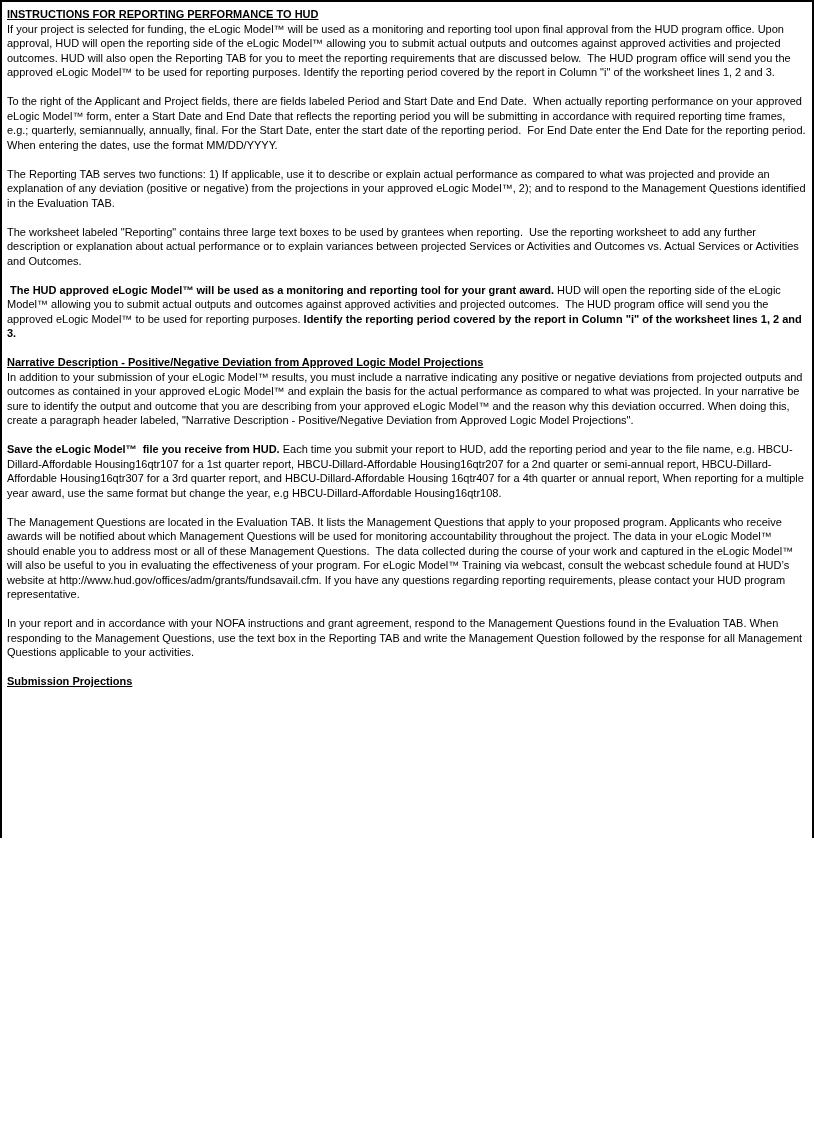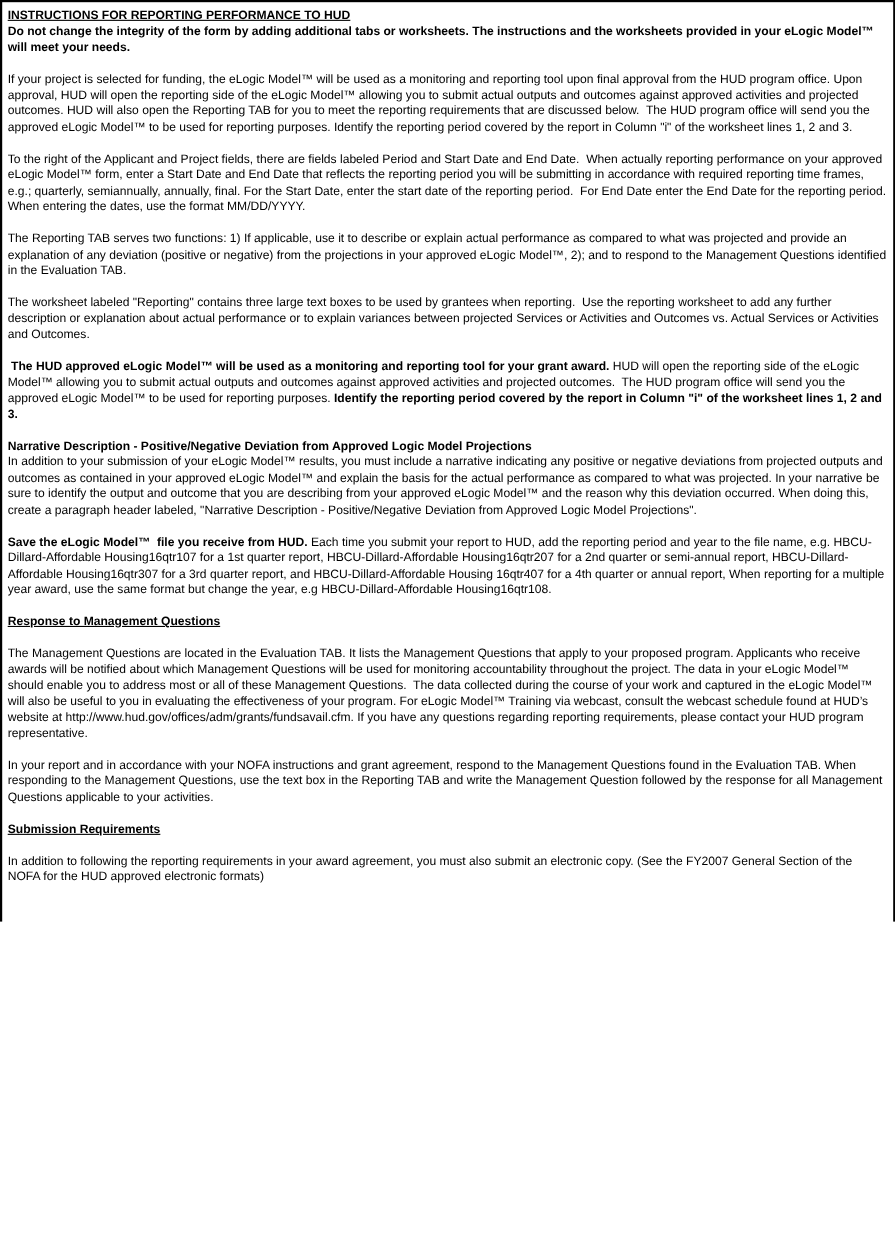--- a/index.html
+++ b/index.html
@@ -23,50 +23,47 @@
     line-height: 14.5px;
     color: #000000;
   }
   .page p {
     margin: 0 0 14.5px 0;
     white-space: pre-wrap;
   }
   .b { font-weight: bold; }
   .u { text-decoration: underline; }
   .title-line { margin: 0 !important; }
-  .block-line { display: block; }
+  .block-line { display: block; text-decoration: underline; }
 </style>
 </head>
 <body>
 
 <div class="page">
 
   <p class="b u title-line">INSTRUCTIONS FOR REPORTING PERFORMANCE TO HUD</p>
 
-  <p class="b">Do not change the integrity of the form by adding additional tabs or worksheets. The instructions and the worksheets provided in your eLogic Model™ will meet your needs.</p>
 
   <p>If your project is selected for funding, the eLogic Model™ will be used as a monitoring and reporting tool upon final approval from the HUD program office. Upon approval, HUD will open the reporting side of the eLogic Model™ allowing you to submit actual outputs and outcomes against approved activities and projected outcomes. HUD will also open the Reporting TAB for you to meet the reporting requirements that are discussed below.  The HUD program office will send you the approved eLogic Model™ to be used for reporting purposes. Identify the reporting period covered by the report in Column "i" of the worksheet lines 1, 2 and 3.</p>
 
   <p>To the right of the Applicant and Project fields, there are fields labeled Period and Start Date and End Date.  When actually reporting performance on your approved eLogic Model™ form, enter a Start Date and End Date that reflects the reporting period you will be submitting in accordance with required reporting time frames, e.g.; quarterly, semiannually, annually, final. For the Start Date, enter the start date of the reporting period.  For End Date enter the End Date for the reporting period.  When entering the dates, use the format MM/DD/YYYY.</p>
 
   <p>The Reporting TAB serves two functions: 1) If applicable, use it to describe or explain actual performance as compared to what was projected and provide an explanation of any deviation (positive or negative) from the projections in your approved eLogic Model™, 2); and to respond to the Management Questions identified in the Evaluation TAB.</p>
 
   <p>The worksheet labeled "Reporting" contains three large text boxes to be used by grantees when reporting.  Use the reporting worksheet to add any further description or explanation about actual performance or to explain variances between projected Services or Activities and Outcomes vs. Actual Services or Activities and Outcomes.</p>
 
 
 
   <p><span class="b"> The HUD approved eLogic Model™ will be used as a monitoring and reporting tool for your grant award.</span><span> HUD will open the reporting side of the eLogic Model™ allowing you to submit actual outputs and outcomes against approved activities and projected outcomes.  The HUD program office will send you the approved eLogic Model™ to be used for reporting purposes. </span><span class="b">Identify the reporting period covered by the report in Column "i" of the worksheet lines 1, 2 and 3.</span></p>
 
   <p><span class="b block-line">Narrative Description - Positive/Negative Deviation from Approved Logic Model Projections</span><span>In addition to your submission of your eLogic Model™ results, you must include a narrative indicating any positive or negative deviations from projected outputs and outcomes as contained in your approved eLogic Model™ and explain the basis for the actual performance as compared to what was projected. In your narrative be sure to identify the output and outcome that you are describing from your approved eLogic Model™ and the reason why this deviation occurred. When doing this, create a paragraph header labeled, "Narrative Description - Positive/Negative Deviation from Approved Logic Model Projections".</span></p>
 
   <p><span class="b">Save the eLogic Model™  file you receive from HUD.</span><span> Each time you submit your report to HUD, add the reporting period and year to the file name, e.g. HBCU-Dillard-Affordable Housing16qtr107 for a 1st quarter report, HBCU-Dillard-Affordable Housing16qtr207 for a 2nd quarter or semi-annual report, HBCU-Dillard-Affordable Housing16qtr307 for a 3rd quarter report, and HBCU-Dillard-Affordable Housing 16qtr407 for a 4th quarter or annual report, When reporting for a multiple year award, use the same format but change the year, e.g HBCU-Dillard-Affordable Housing16qtr108.</span></p>
 
-  <p class="b u">Response to Management Questions</p>
 
   <p>The Management Questions are located in the Evaluation TAB. It lists the Management Questions that apply to your proposed program. Applicants who receive awards will be notified about which Management Questions will be used for monitoring accountability throughout the project. The data in your eLogic Model™ should enable you to address most or all of these Management Questions.  The data collected during the course of your work and captured in the eLogic Model™ will also be useful to you in evaluating the effectiveness of your program. For eLogic Model™ Training via webcast, consult the webcast schedule found at HUD’s website at http://www.hud.gov/offices/adm/grants/fundsavail.cfm. If you have any questions regarding reporting requirements, please contact your HUD program representative.</p>
 
   <p>In your report and in accordance with your NOFA instructions and grant agreement, respond to the Management Questions found in the Evaluation TAB. When responding to the Management Questions, use the text box in the Reporting TAB and write the Management Question followed by the response for all Management Questions applicable to your activities.</p>
 
-  <p class="b u">Submission Requirements</p>
+  <p class="b u">Submission Projections</p>
 
-  <p>In addition to following the reporting requirements in your award agreement, you must also submit an electronic copy. (See the FY2007 General Section of the NOFA for the HUD approved electronic formats)</p>
 
 </div>
 
 </body></html>

